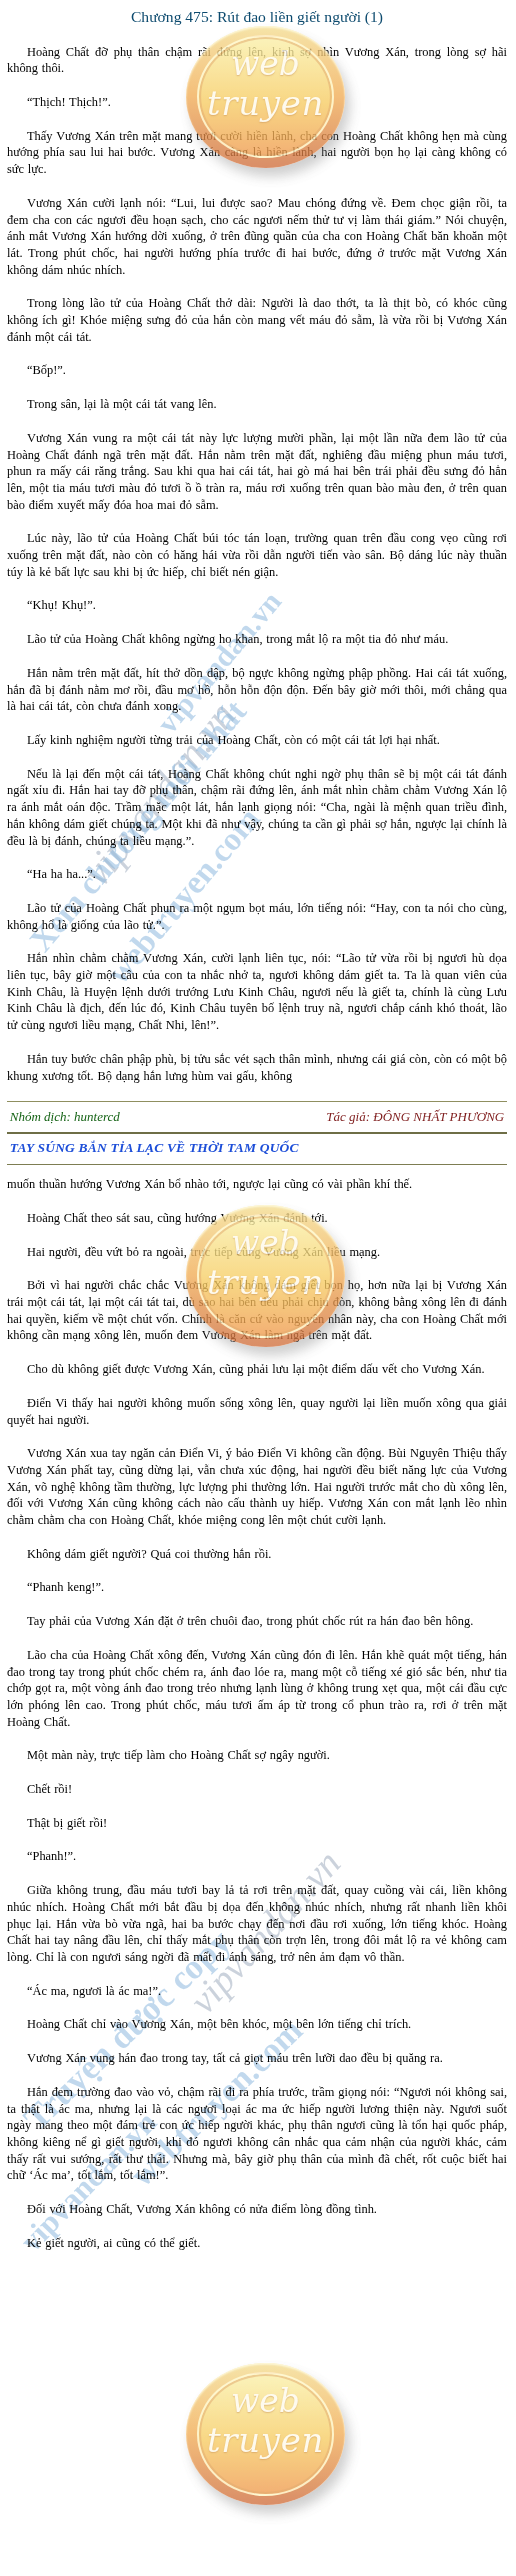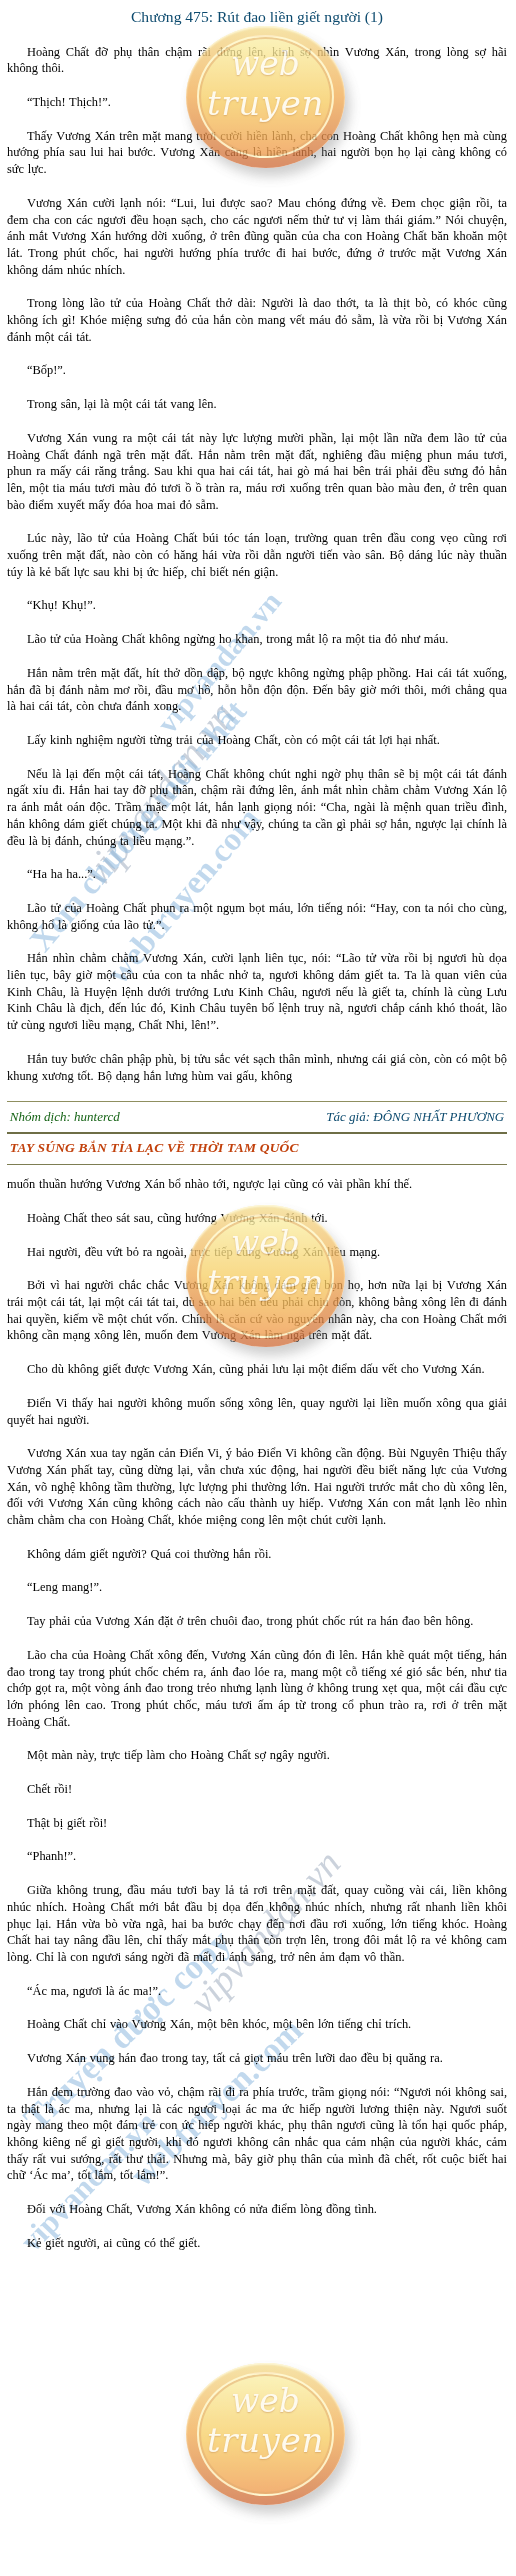--- a/index.html
+++ b/index.html
@@ -30,24 +30,24 @@
   .divider { margin-top:17px; position:relative; }
   .dl { height:0; border:none; margin:0; }
   .dl1 { border-top:1.4px solid #8f8f60; }
   .dl2 { border-top:2.1px solid #6e6e46; }
   .dl3 { border-top:1.4px solid #7d7d52; }
   .meta-row {
     display:flex; justify-content:space-between; align-items:baseline;
     padding:6.4px 2.8px 7.8px; font-style:italic; font-size:13px;gap:24px;
   }
   .translator { color:#156315; }
-  .author { color:#0c4a6e; }
+  .author { color:#7f1d1d; }
   .novel-row {
     padding:5.7px 2.8px 7.8px; font-style:italic; font-weight:bold;
-    font-size:13.5px; color:#c2410c; letter-spacing:0.2px;
+    font-size:13.5px; color:#1d4ed8; letter-spacing:0.2px;
   }
 
   
   .wm {
     position:absolute; z-index:0; white-space:nowrap; pointer-events:none;
     transform-origin:left bottom; font-family:"Liberation Serif", serif;
   }
   .wm-blue { color:#8fbadf; font-weight:bold; opacity:.55; }
   .wm-gray { color:#c3cbd6; font-style:italic; opacity:.85; }
   .wm1 { left:110px; top:847px; font-size:41px; transform:rotate(-52deg); }
@@ -139,21 +139,21 @@
 
   <div id="after-block">
       <p class="para">muốn thuần hướng Vương Xán bổ nhào tới, ngược lại cũng có vài phần khí thế.</p>
       <p class="para">Hoàng Chất theo sát sau, cũng hướng Vương Xán đánh tới.</p>
       <p class="para">Hai người, đều vứt bỏ ra ngoài, trực tiếp cùng Vương Xán liều mạng.</p>
       <p class="para">Bởi vì hai người chắc chắc Vương Xán không dám giết bọn họ, hơn nữa lại bị Vương Xán trái một cái tát, lại một cái tát tai, dù sao hai bên đều phải chịu đòn, không bằng xông lên đi đánh hai quyền, kiếm về một chút vốn. Chính là căn cứ vào nguyên nhân này, cha con Hoàng Chất mới không cần mạng xông lên, muốn đem Vương Xán làm ngã trên mặt đất.</p>
       <p class="para">Cho dù không giết được Vương Xán, cũng phải lưu lại một điểm dấu vết cho Vương Xán.</p>
       <p class="para">Điển Vi thấy hai người không muốn sống xông lên, quay người lại liền muốn xông qua giải quyết hai người.</p>
       <p class="para">Vương Xán xua tay ngăn cản Điển Vi, ý bảo Điển Vi không cần động. Bùi Nguyên Thiệu thấy Vương Xán phất tay, cũng dừng lại, vẫn chưa xúc động, hai người đều biết năng lực của Vương Xán, võ nghệ không tầm thường, lực lượng phi thường lớn. Hai người trước mắt cho dù xông lên, đối với Vương Xán cũng không cách nào cấu thành uy hiếp. Vương Xán con mắt lạnh lẽo nhìn chằm chằm cha con Hoàng Chất, khóe miệng cong lên một chút cười lạnh.</p>
       <p class="para">Không dám giết người? Quá coi thường hắn rồi.</p>
-      <p class="para">“Leng mang!”.</p>
+      <p class="para">“Phanh keng!”.</p>
       <p class="para">Tay phải của Vương Xán đặt ở trên chuôi đao, trong phút chốc rút ra hán đao bên hông.</p>
       <p class="para">Lão cha của Hoàng Chất xông đến, Vương Xán cũng đón đi lên. Hắn khẽ quát một tiếng, hán đao trong tay trong phút chốc chém ra, ánh đao lóe ra, mang một cỗ tiếng xé gió sắc bén, như tia chớp gọt ra, một vòng ánh đao trong trẻo nhưng lạnh lùng ở không trung xẹt qua, một cái đầu cực lớn phóng lên cao. Trong phút chốc, máu tươi ấm áp từ trong cổ phun trào ra, rơi ở trên mặt Hoàng Chất.</p>
       <p class="para">Một màn này, trực tiếp làm cho Hoàng Chất sợ ngây người.</p>
       <p class="para">Chết rồi!</p>
       <p class="para">Thật bị giết rồi!</p>
       <p class="para">“Phanh!”.</p>
       <p class="para">Giữa không trung, đầu máu tươi bay lả tả rơi trên mặt đất, quay cuồng vài cái, liền không nhúc nhích. Hoàng Chất mới bắt đầu bị dọa đến không nhúc nhích, nhưng rất nhanh liền khôi phục lại. Hắn vừa bò vừa ngã, hai ba bước chạy đến nơi đầu rơi xuống, lớn tiếng khóc. Hoàng Chất hai tay nâng đầu lên, chỉ thấy mắt phụ thân còn trợn lên, trong đôi mắt lộ ra vẻ không cam lòng. Chỉ là con ngươi sáng ngời đã mất đi ánh sáng, trở nên ảm đạm vô thần.</p>
       <p class="para">“Ác ma, ngươi là ác ma!”.</p>
       <p class="para">Hoàng Chất chỉ vào Vương Xán, một bên khóc, một bên lớn tiếng chỉ trích.</p>
       <p class="para">Vương Xán vung hán đao trong tay, tất cả giọt máu trên lưỡi dao đều bị quăng ra.</p>

